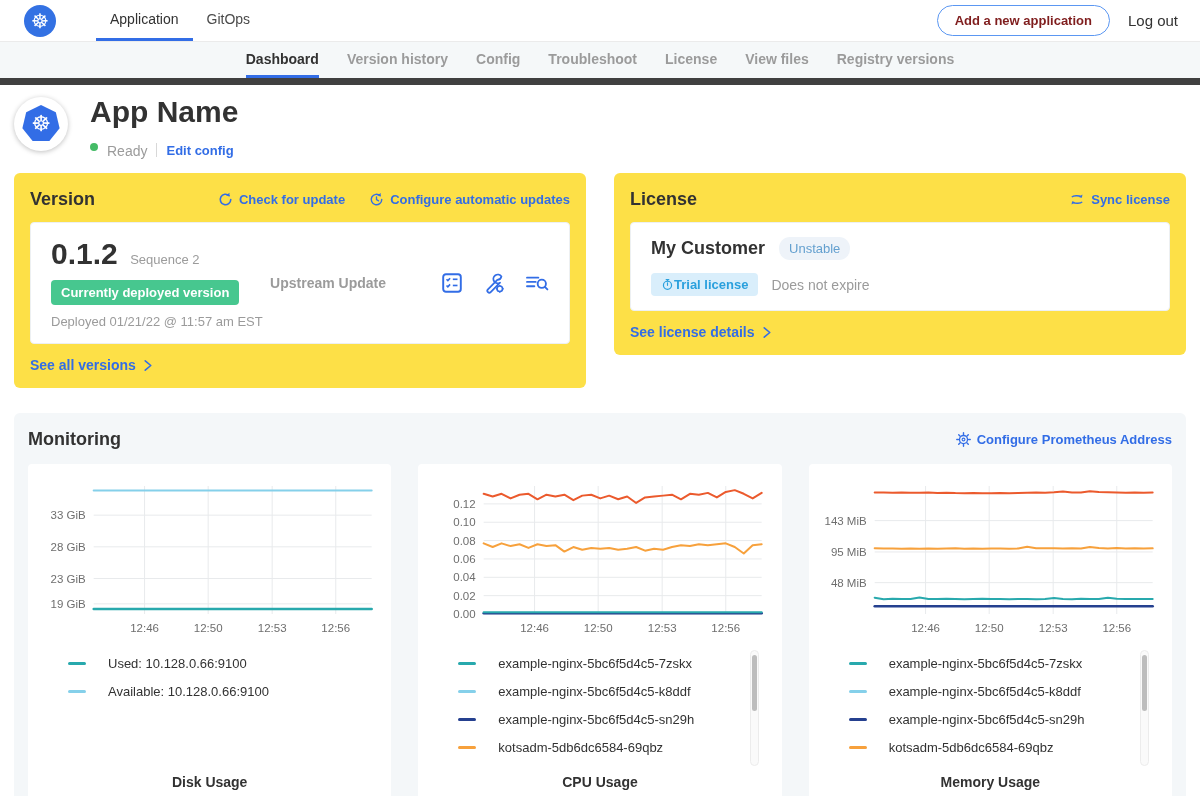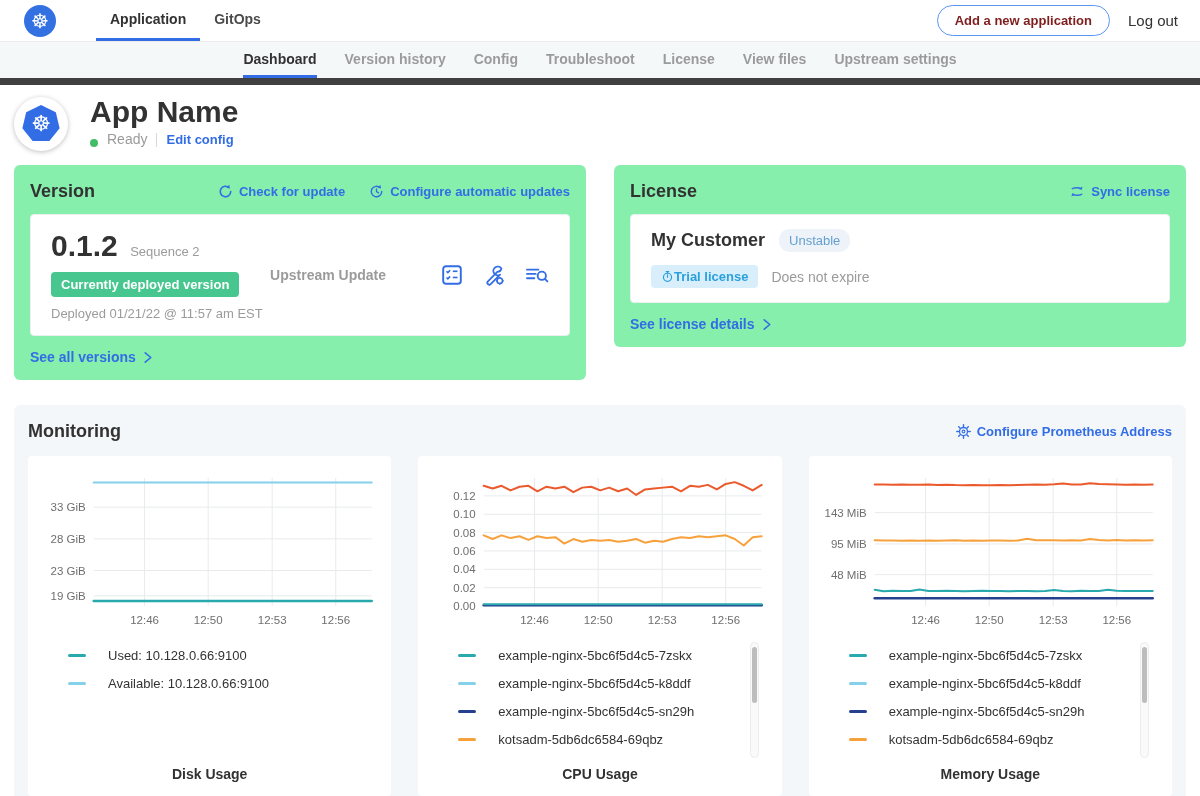--- a/index.html
+++ b/index.html
@@ -9,21 +9,21 @@
     font-family:"Liberation Sans", sans-serif; color:#323232; overflow:hidden;
   }
   .link { color:#326de6; font-weight:bold; cursor:pointer; }
 
   
   .topnav { height:42px; display:flex; align-items:stretch; padding:0 22px 0 24px;
             border-bottom:1px solid #ebebeb; background:#fff; }
   .brand-wrap { display:flex; align-items:center; margin-right:40px; }
   .brand { width:32px; height:32px; border-radius:50%; background:#3371e3; color:#fff;
            display:flex; align-items:center; justify-content:center; font-size:20px; line-height:1; }
-  .topnav-tab { display:flex; align-items:center; padding:0 14px; font-size:14px; font-weight:bold;
+  .topnav-tab { display:flex; align-items:center; padding:0 14px; font-size:14px; font-weight:normal;
                 color:#4a4a4a; border-bottom:3px solid transparent; cursor:pointer; }
   .topnav-tab.active { color:#323232; border-bottom-color:#326de6; }
   .topnav-right { margin-left:auto; display:flex; align-items:center; gap:18px; }
   .add-app-btn { border:1px solid #5b97f2; color:#7f1d1d; font-weight:bold; font-size:13px;
                  background:#fff; padding:7px 17px; border-radius:17px; cursor:pointer;
                  font-family:"Liberation Sans",sans-serif; }
   .logout { font-size:15px; color:#323232; cursor:pointer; }
 
   
   .subnav { height:43px; background:#f5f8f9; border-bottom:7px solid #404040;
@@ -33,28 +33,28 @@
   .subnav-tab.active { color:#323232; font-weight:bold; border-bottom-color:#326de6; }
 
   
   .app-header { display:flex; align-items:flex-start; gap:22px; padding:10px 14px 10px; }
   .app-icon { width:54px; height:54px; border-radius:50%; background:#fff; margin-top:2px;
               box-shadow:0 1px 5px rgba(0,0,0,.25); display:flex; align-items:center; justify-content:center; }
   .heptagon { width:38px; height:38px; background:#326de6; color:#fff; font-size:22px; line-height:1;
               clip-path:polygon(50% 0%,89% 19%,99% 61%,72% 95%,28% 95%,1% 61%,11% 19%);
               display:flex; align-items:center; justify-content:center; }
   .app-title { font-size:30px; font-weight:bold; margin:0; line-height:1.1; }
-  .app-status-row { display:flex; align-items:flex-end; gap:9px; margin-top:3px; font-size:14px; color:#9b9b9b; }
+  .app-status-row { display:flex; align-items:flex-start; gap:9px; margin-top:15px; font-size:14px; color:#9b9b9b; }
   .dot { width:8px; height:8px; border-radius:50%; background:#44bb66; }
   .vdiv { width:1px; height:14px; background:#d8d8d8; }
   .edit-config { font-size:13px; }
 
   
   .cards-row { display:grid; grid-template-columns:1fr 1fr; gap:28px; margin:4px 14px 0; align-items:start; }
-  .card { background:#86efac; border-radius:6px; padding:16px 16px 14px; }
+  .card { background:#fde047; border-radius:6px; padding:16px 16px 14px; }
   .card-head { display:flex; align-items:center; margin-bottom:12px; }
   .card-title { font-size:18px; font-weight:bold; margin:0; }
   .card-actions { margin-left:auto; display:flex; gap:24px; align-items:center; }
   .action-link { display:inline-flex; align-items:center; gap:6px; font-size:13px; }
   .inner { background:#fff; border:1px solid #edf0f2; border-radius:4px; padding:14px 20px; }
 
   .ver-inner { display:flex; align-items:center; }
   .ver-left { flex:0 0 44%; }
   .ver-num { font-size:30px; font-weight:bold; }
   .seq { font-size:13px; color:#9b9b9b; margin-left:8px; }
@@ -109,21 +109,21 @@
   </div>
 </div>
 
 <div class="subnav">
   <div class="subnav-tab active">Dashboard</div>
   <div class="subnav-tab">Version history</div>
   <div class="subnav-tab">Config</div>
   <div class="subnav-tab">Troubleshoot</div>
   <div class="subnav-tab">License</div>
   <div class="subnav-tab">View files</div>
-  <div class="subnav-tab">Upstream settings</div>
+  <div class="subnav-tab">Registry versions</div>
 </div>
 
 <div class="app-header">
   <div class="app-icon">
     <div class="heptagon">☸</div>
   </div>
   <div>
     <h1 class="app-title">App Name</h1>
     <div class="app-status-row">
       <span class="dot"></span>

